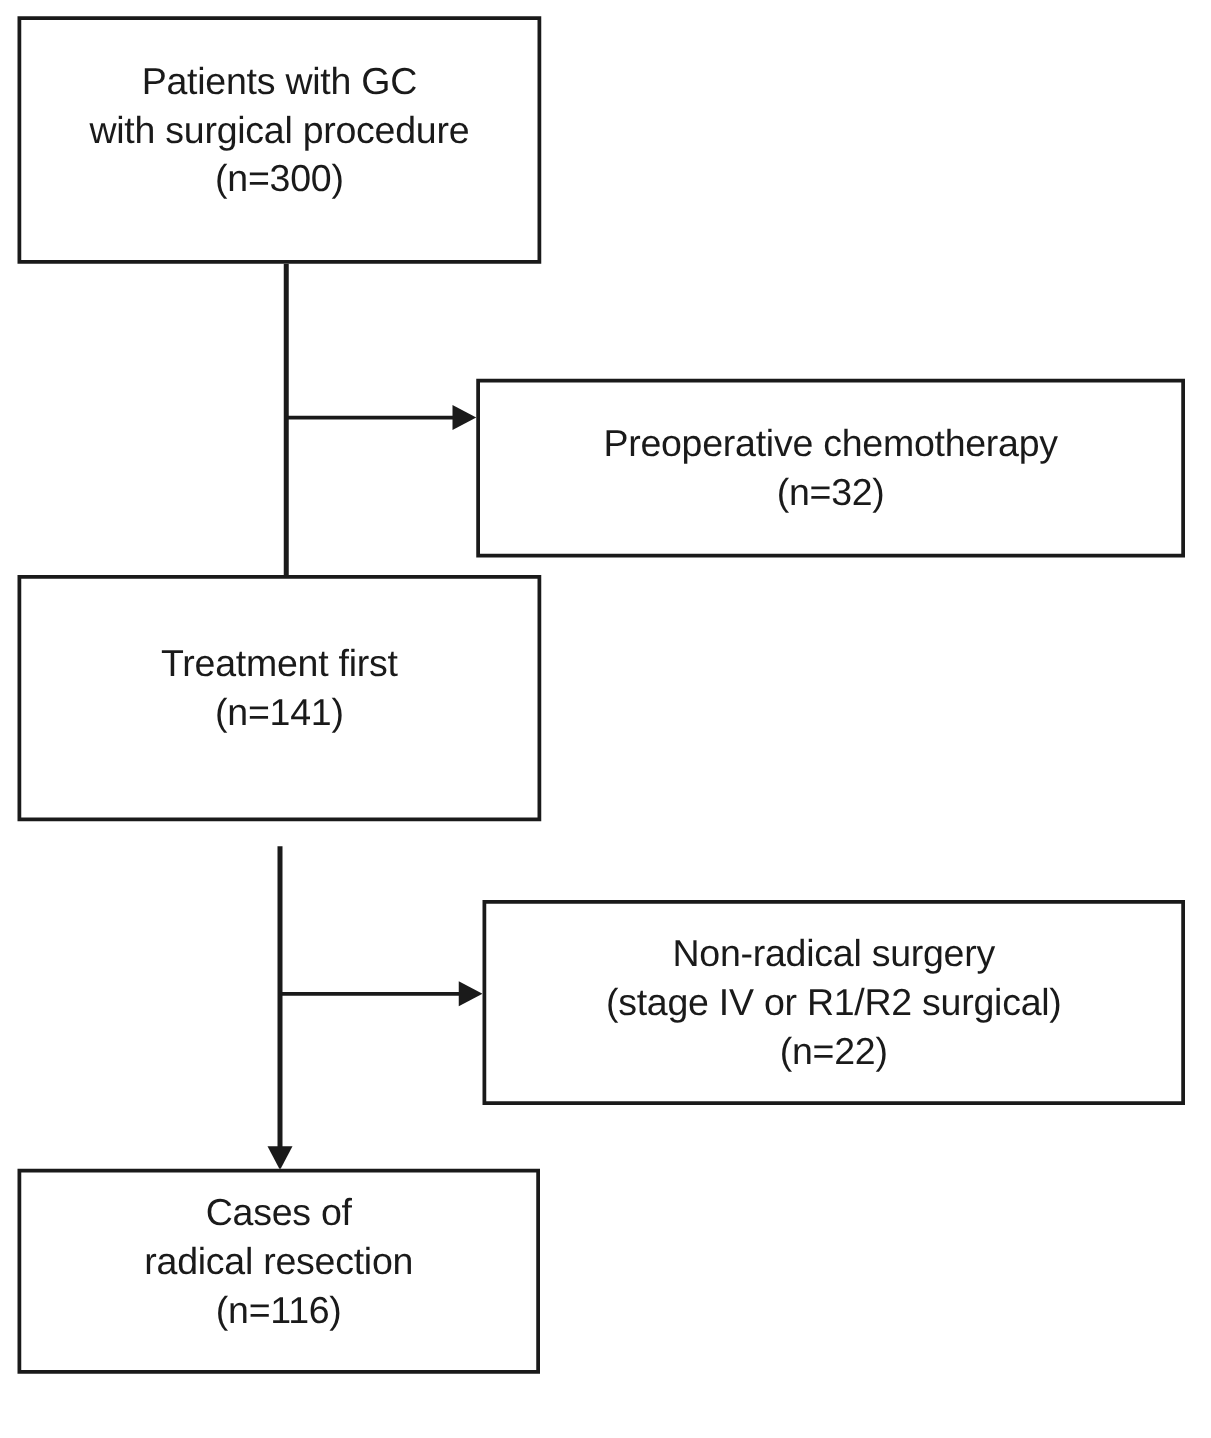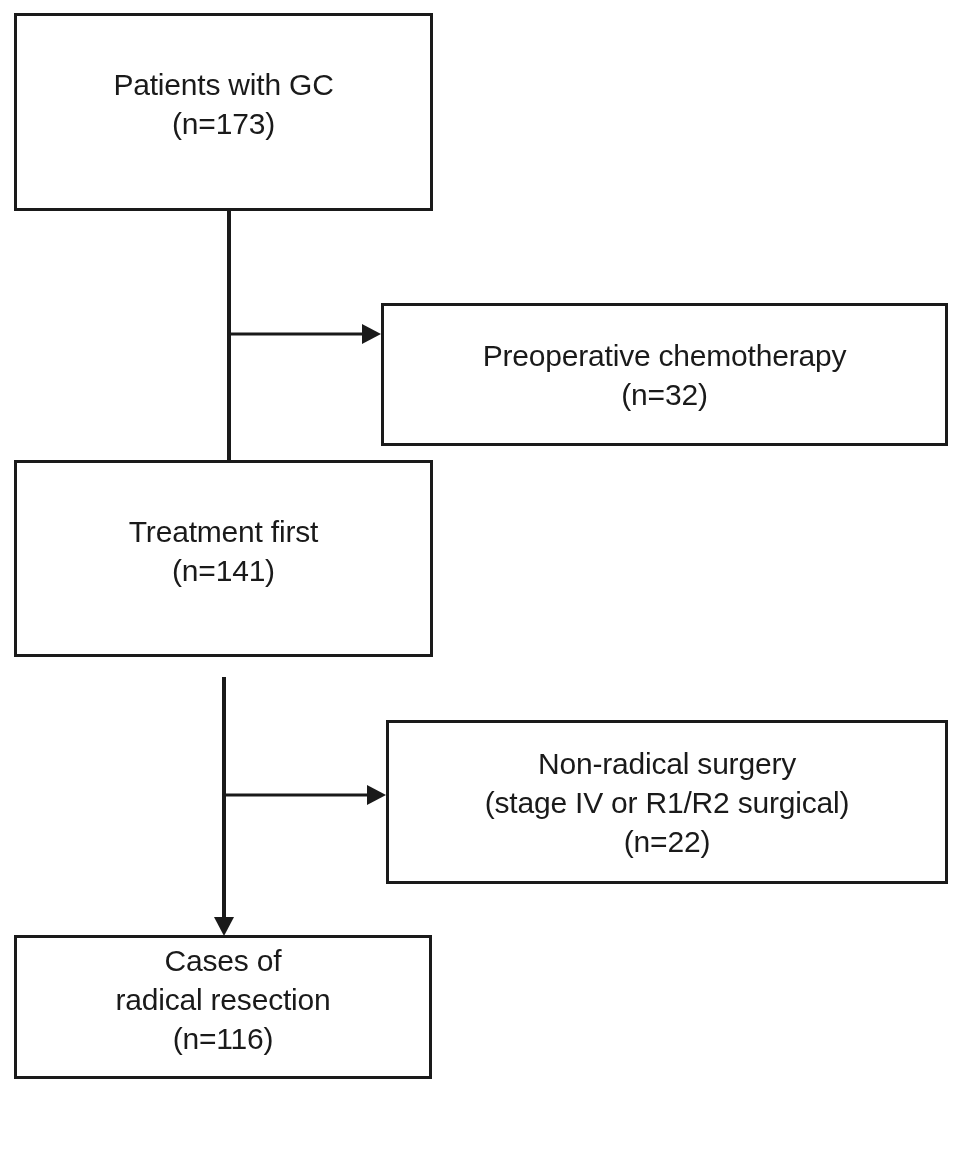--- a/index.html
+++ b/index.html
@@ -52,21 +52,21 @@
     display: flex;
     flex-direction: column;
     align-items: center;
   }
 
   
   #box-patients        { left: 14px;  top: 13px;   width: 419px; height: 198px; }
   #box-preop-chemo     { left: 381px; top: 268px;  width: 567px; height: 143px; margin-top: 35px; }
   #box-treatment-first { left: 14px;  top: 460px;  width: 419px; height: 197px; }
   #box-non-radical     { left: 386px; top: 720px;  width: 562px; height: 164px; align-items: center; }
-  #box-radical         { left: 14px;  top: 935px;  width: 418px; height: 144px; }
+  #box-radical         { left: 14px;  top: 935px;  width: 418px; height: 164px; }
 </style>
 </head>
 <body>
 
 <div id="canvas">
 
   <svg class="flow-svg" viewBox="0 0 969 1150">
 
     <line x1="229" y1="211" x2="229" y2="464" stroke="#1a1a1a" stroke-width="4"></line>
     <polygon points="219,462 239,462 229,481" fill="#1a1a1a"></polygon>
@@ -77,21 +77,22 @@
     <line x1="224" y1="677" x2="224" y2="919" stroke="#1a1a1a" stroke-width="4"></line>
     <polygon points="214,917 234,917 224,936" fill="#1a1a1a"></polygon>
 
     <line x1="224" y1="795" x2="369" y2="795" stroke="#1a1a1a" stroke-width="3"></line>
     <polygon points="367,785 386,795 367,805" fill="#1a1a1a"></polygon>
   </svg>
 
   <div class="node-box main" id="box-patients">
     <div class="node-inner">
       <div class="node-text">Patients with GC</div>
-      <div class="node-text">(n=173)</div>
+      <div class="node-text">with surgical procedure</div>
+      <div class="node-text">(n=300)</div>
     </div>
   </div>
 
   <div class="node-box side" id="box-preop-chemo">
     <div class="node-inner">
       <div class="node-text">Preoperative chemotherapy</div>
       <div class="node-text">(n=32)</div>
     </div>
   </div>
 

